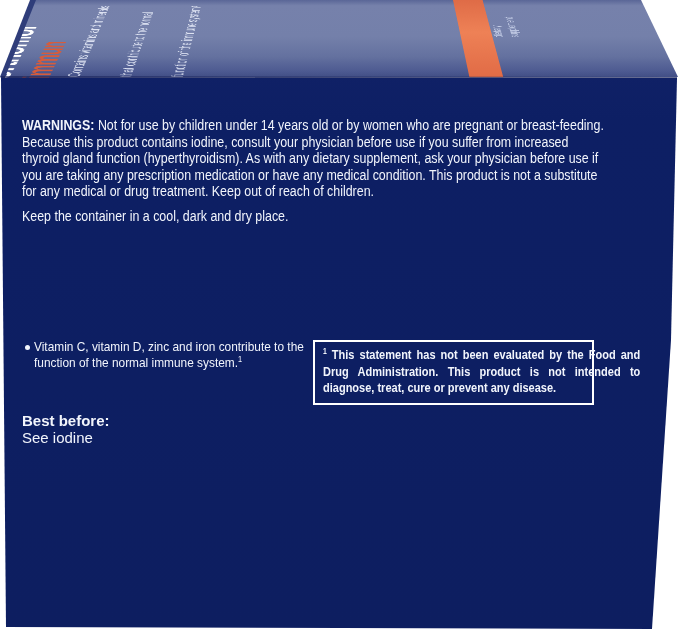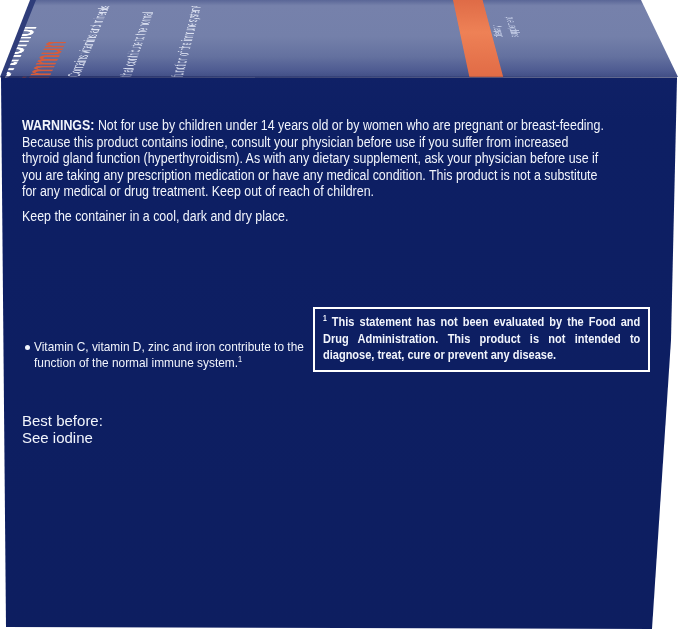--- a/index.html
+++ b/index.html
@@ -35,26 +35,26 @@
     background:linear-gradient(to bottom,#2c3b7c 0,#1a2a70 14px,#122268 38px,#0d1f64 120px,#0d1e60 100%);}
 
   .fp-text{position:absolute;color:#f2f5fc;}
   .cond{transform:scaleX(0.9);transform-origin:0 0;}
   .warnings{left:22px;top:118px;width:650px;font-size:13.8px;line-height:16.6px;}
   .storage{left:22px;top:209px;width:650px;font-size:13.8px;line-height:16.6px;}
   .bullet-item{left:34px;top:339px;width:340px;font-size:13.5px;line-height:16.4px;
     transform:scaleX(0.88);transform-origin:0 0;}
   .bullet-dot{position:absolute;left:25px;top:345px;width:5px;height:5px;border-radius:50%;
     background:#f2f5fc;}
-  .fda-box{position:absolute;left:313px;top:307px;width:337px;box-sizing:border-box;
+  .fda-box{position:absolute;left:313px;top:340px;width:281px;box-sizing:border-box;
     border:2px solid #ffffff;padding:5px 8px 6px 8px;}
   .fda-inner{width:380px;font-size:13.2px;line-height:16.6px;font-weight:bold;
     text-align:justify;color:#f2f5fc;transform:scaleX(0.835);transform-origin:0 0;}
   .bestbefore{left:22px;top:413px;font-size:15px;line-height:16.5px;}
-  .bestbefore .bb1{font-weight:normal;}
+  .bestbefore .bb1{font-weight:bold;}
   sup{font-size:62%;vertical-align:super;line-height:0;}
 </style>
 </head>
 <body>
 
 <div class="stage">
 
   <div class="top-face"></div>
   <div class="top-clip">
     <div class="plane">

